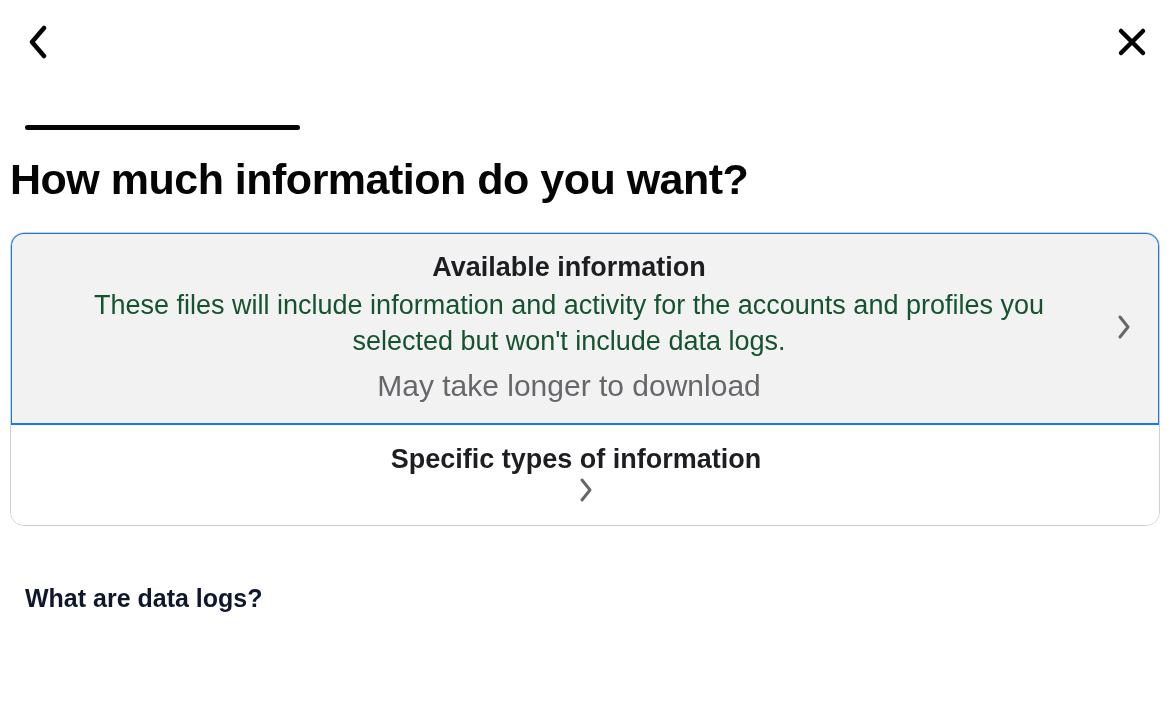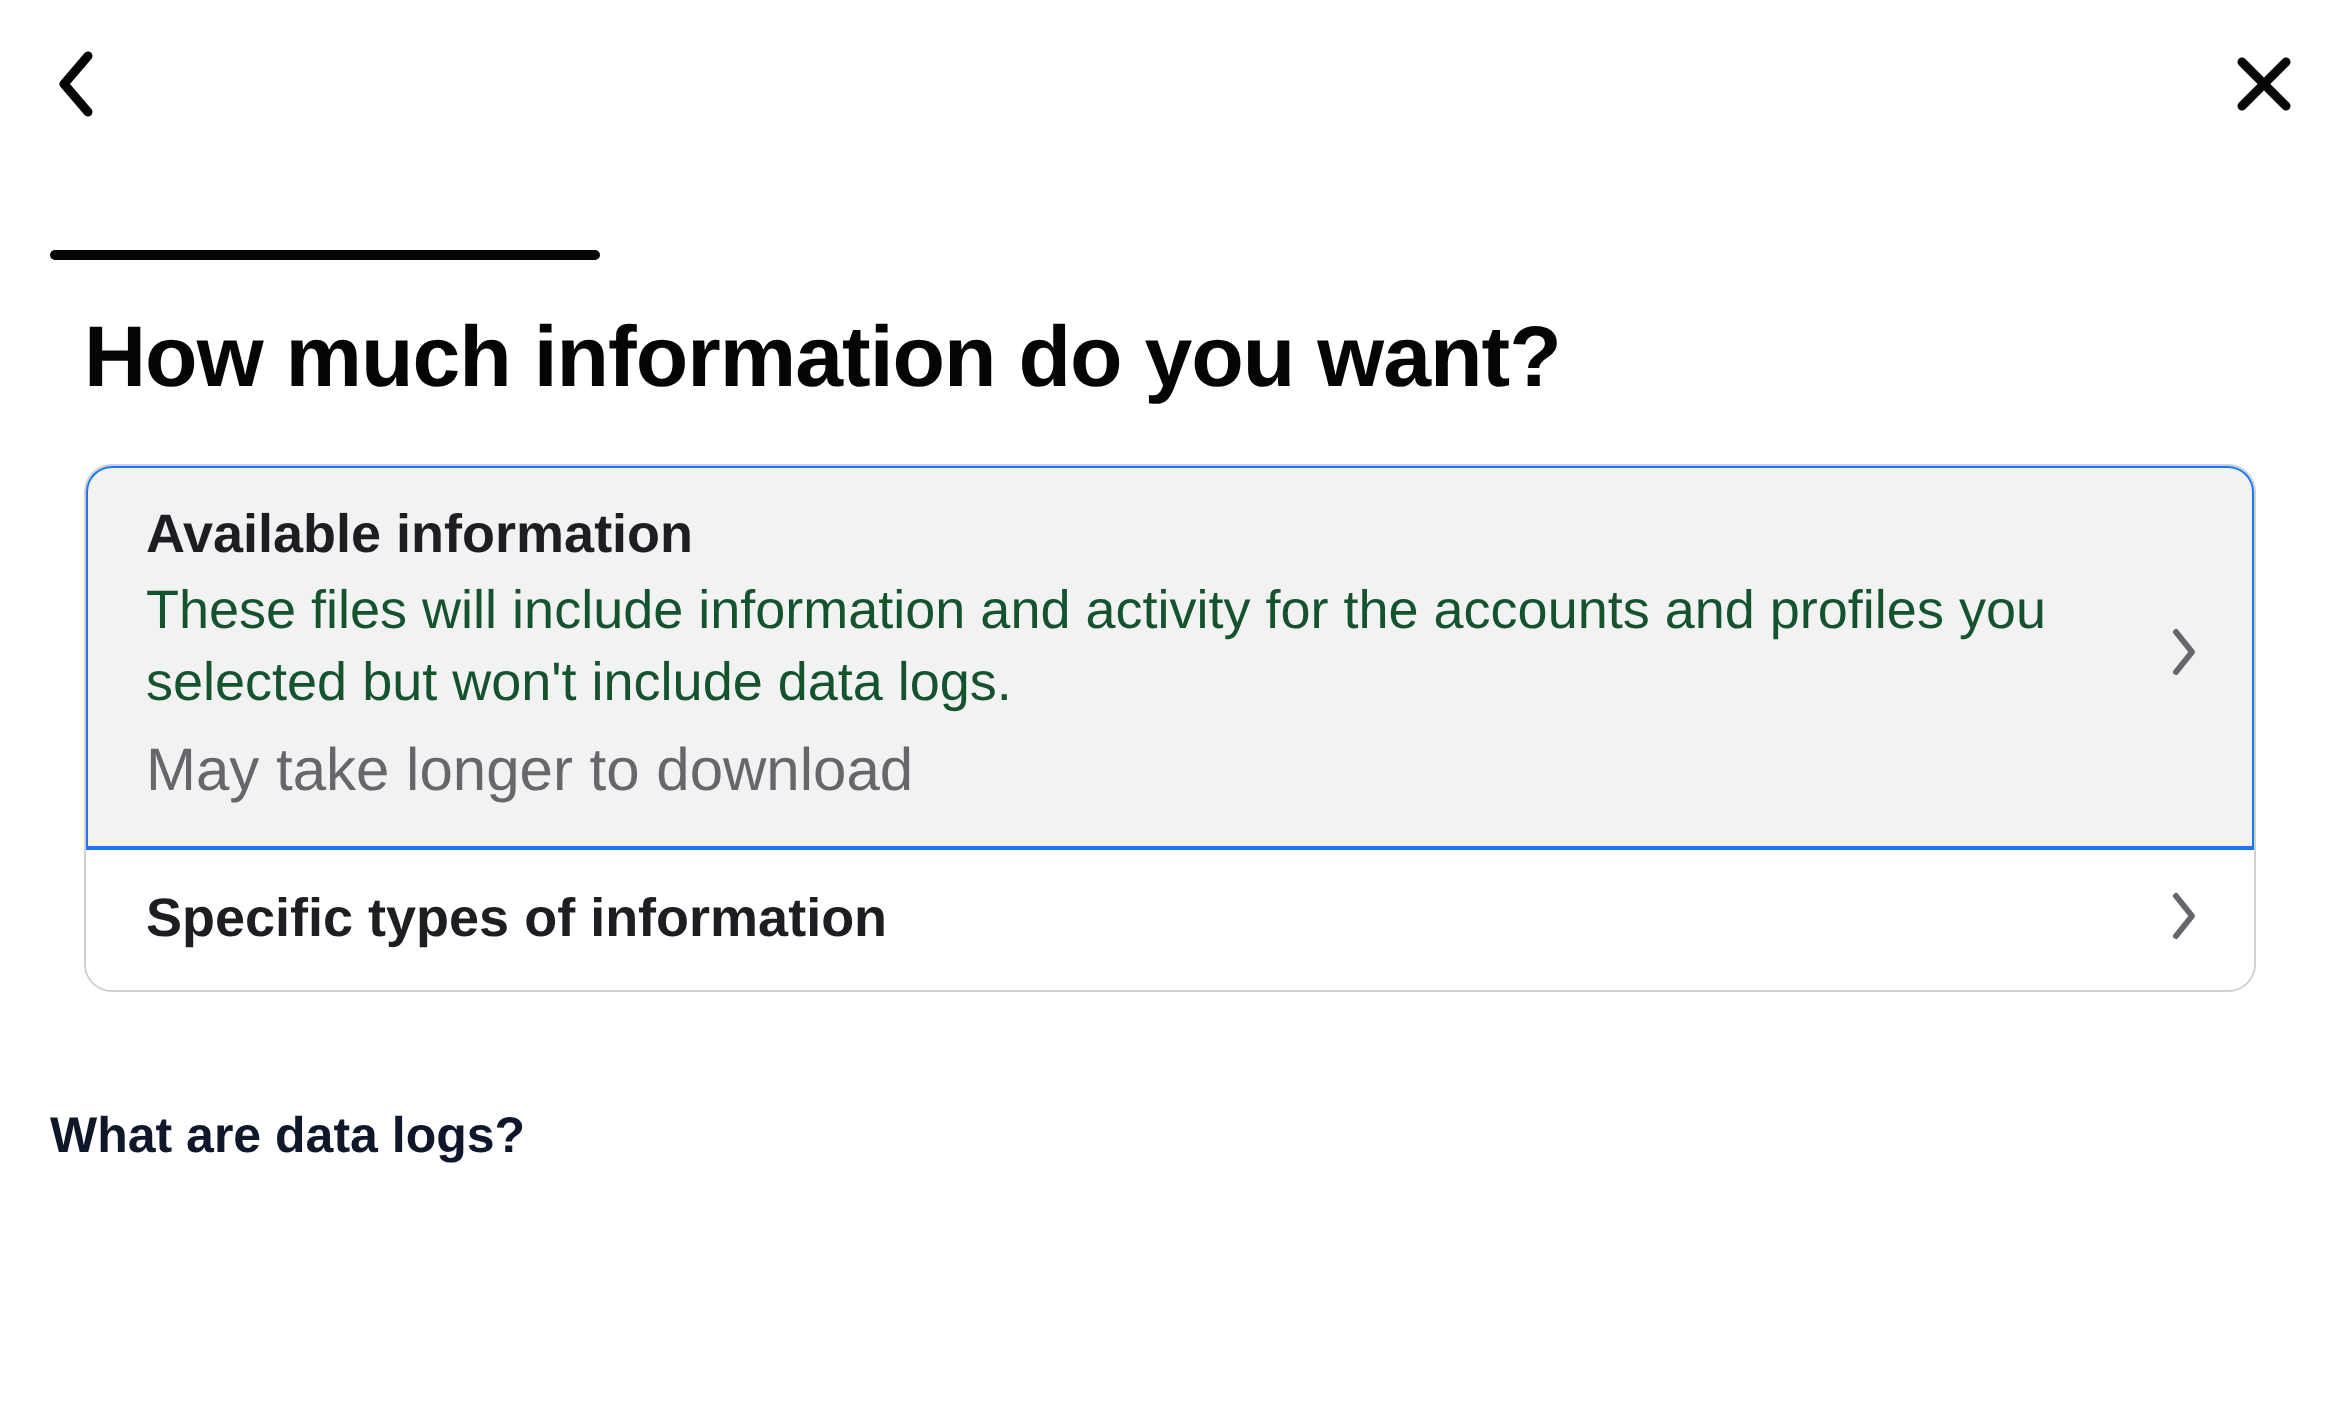--- a/index.html
+++ b/index.html
@@ -43,21 +43,21 @@
   .progress-track {
     position: absolute;
     left: 25px;
     top: 125px;
     width: 275px;
     height: 5px;
     background: #050505;
     border-radius: 3px;
   }
   .content {
-    padding: 0 42px;
+    padding: 0 10px;
     margin-top: 75px;
   }
   .page-title {
     font-size: 43px;
     font-weight: 700;
     margin: 0 0 28px 0;
     letter-spacing: -0.5px;
     color: #050505;
   }
   .options {
@@ -65,30 +65,32 @@
     border-radius: 14px;
     overflow: hidden;
   }
   .option {
     display: flex;
     align-items: center;
     justify-content: space-between;
     padding: 18px 28px 18px 30px;
     cursor: pointer;
     background: #fff;
+    text-align: center;
   }
   .option.selected {
     background: #f2f2f2;
     border: 2px solid #1877f2;
     border-radius: 14px 14px 0 0;
     margin: -1px -1px 0 -1px;
     padding: 17px 27px 17px 29px;
   }
   .option + .option {
     border-top: 1px solid #ced0d4;
+    flex-direction: column;
   }
   .option.selected + .option {
     border-top: none;
   }
   .option-text {
     flex: 1;
     padding-right: 20px;
   }
   .option-title {
     font-size: 27px;

